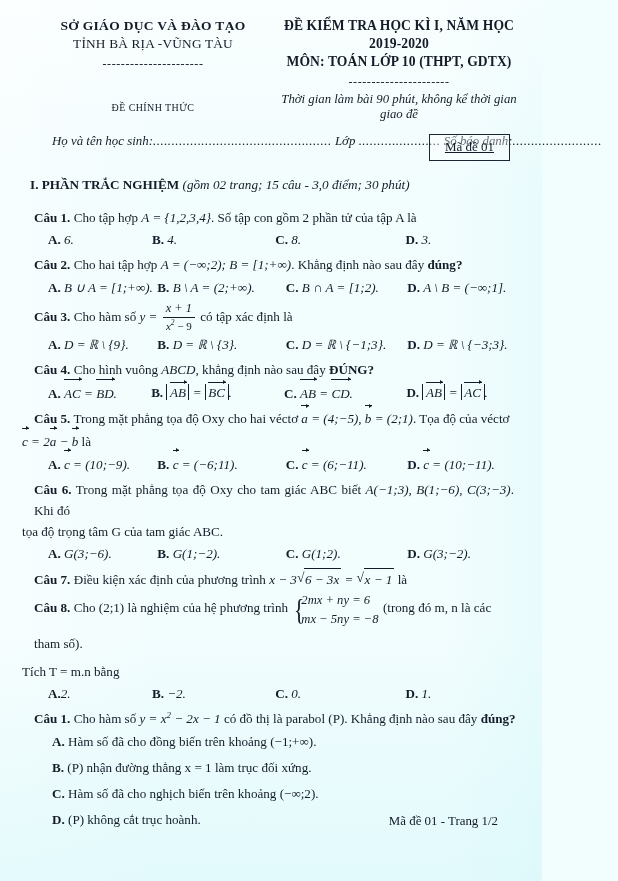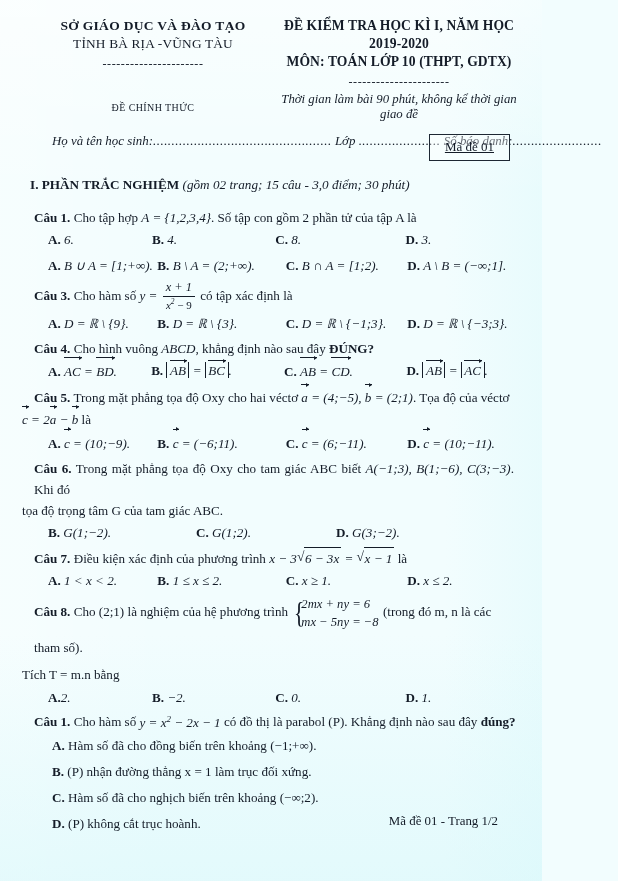--- a/index.html
+++ b/index.html
@@ -296,20 +296,26 @@
       </div>
       <div class="opts">
         <span class="opt opt-a"><span class="ltr">A.</span> <span class="mi">6.</span></span>
         <span class="opt opt-b"><span class="ltr">B.</span> <span class="mi">4.</span></span>
         <span class="opt opt-c"><span class="ltr">C.</span> <span class="mi">8.</span></span>
         <span class="opt opt-d"><span class="ltr">D.</span> <span class="mi">3.</span></span>
       </div>
     </div>
 
     <div class="q">
+      <div class="q-stem">
+        <span class="q-num">Câu 2.</span>
+        <span>Cho hai tập hợp</span>
+        <span class="mi">A = (−∞;2);  B = [1;+∞)</span><span>. Khẳng định nào sau đây</span>
+        <span class="strong">đúng?</span>
+      </div>
       <div class="opts opts-wide">
         <span class="opt opt-a"><span class="ltr">A.</span> <span class="mi">B ∪ A = [1;+∞).</span></span>
         <span class="opt opt-b"><span class="ltr">B.</span> <span class="mi">B \ A = (2;+∞).</span></span>
         <span class="opt opt-c"><span class="ltr">C.</span> <span class="mi">B ∩ A = [1;2).</span></span>
         <span class="opt opt-d"><span class="ltr">D.</span> <span class="mi">A \ B = (−∞;1].</span></span>
       </div>
     </div>
 
     <div class="q">
       <div class="q-stem" style="line-height:2.45">
@@ -370,38 +376,33 @@
     </div>
 
     <div class="q">
       <div class="q-stem justify">
         <span class="q-num">Câu 6.</span>
         <span>Trong mặt phẳng tọa độ Oxy cho tam giác ABC biết</span>
         <span class="mi">A(−1;3), B(1;−6), C(3;−3)</span><span>. Khi đó</span>
       </div>
       <div class="q-stem" style="padding-left:0">tọa độ trọng tâm G của tam giác ABC.</div>
       <div class="opts opts-wide">
+        <span class="opt opt-a"><span class="ltr">A.</span> <span class="mi">G(3;−6).</span></span>
         <span class="opt opt-b"><span class="ltr">B.</span> <span class="mi">G(1;−2).</span></span>
         <span class="opt opt-c"><span class="ltr">C.</span> <span class="mi">G(1;2).</span></span>
         <span class="opt opt-d"><span class="ltr">D.</span> <span class="mi">G(3;−2).</span></span>
       </div>
     </div>
 
     <div class="q">
       <div class="q-stem">
         <span class="q-num">Câu 7.</span>
         <span>Điều kiện xác định của phương trình</span>
         <span class="mi">x − 3<span class="sqrt"><span class="rad">6 − 3x</span></span> = <span class="sqrt"><span class="rad">x − 1</span></span></span>
         <span>là</span>
-      </div>
-      <div class="opts opts-wide">
-        <span class="opt opt-a"><span class="ltr">A.</span> <span class="mi">1 &lt; x &lt; 2.</span></span>
-        <span class="opt opt-b"><span class="ltr">B.</span> <span class="mi">1 ≤ x ≤ 2.</span></span>
-        <span class="opt opt-c"><span class="ltr">C.</span> <span class="mi">x ≥ 1.</span></span>
-        <span class="opt opt-d"><span class="ltr">D.</span> <span class="mi">x ≤ 2.</span></span>
       </div>
     </div>
 
     <div class="q">
       <div class="q-stem" style="line-height:2.5">
         <span class="q-num">Câu 8.</span>
         <span>Cho (2;1) là nghiệm của hệ phương trình</span>
         <span class="sys mi">
           <span class="row">2mx + ny = 6</span>
           <span class="row">mx − 5ny = −8</span>

